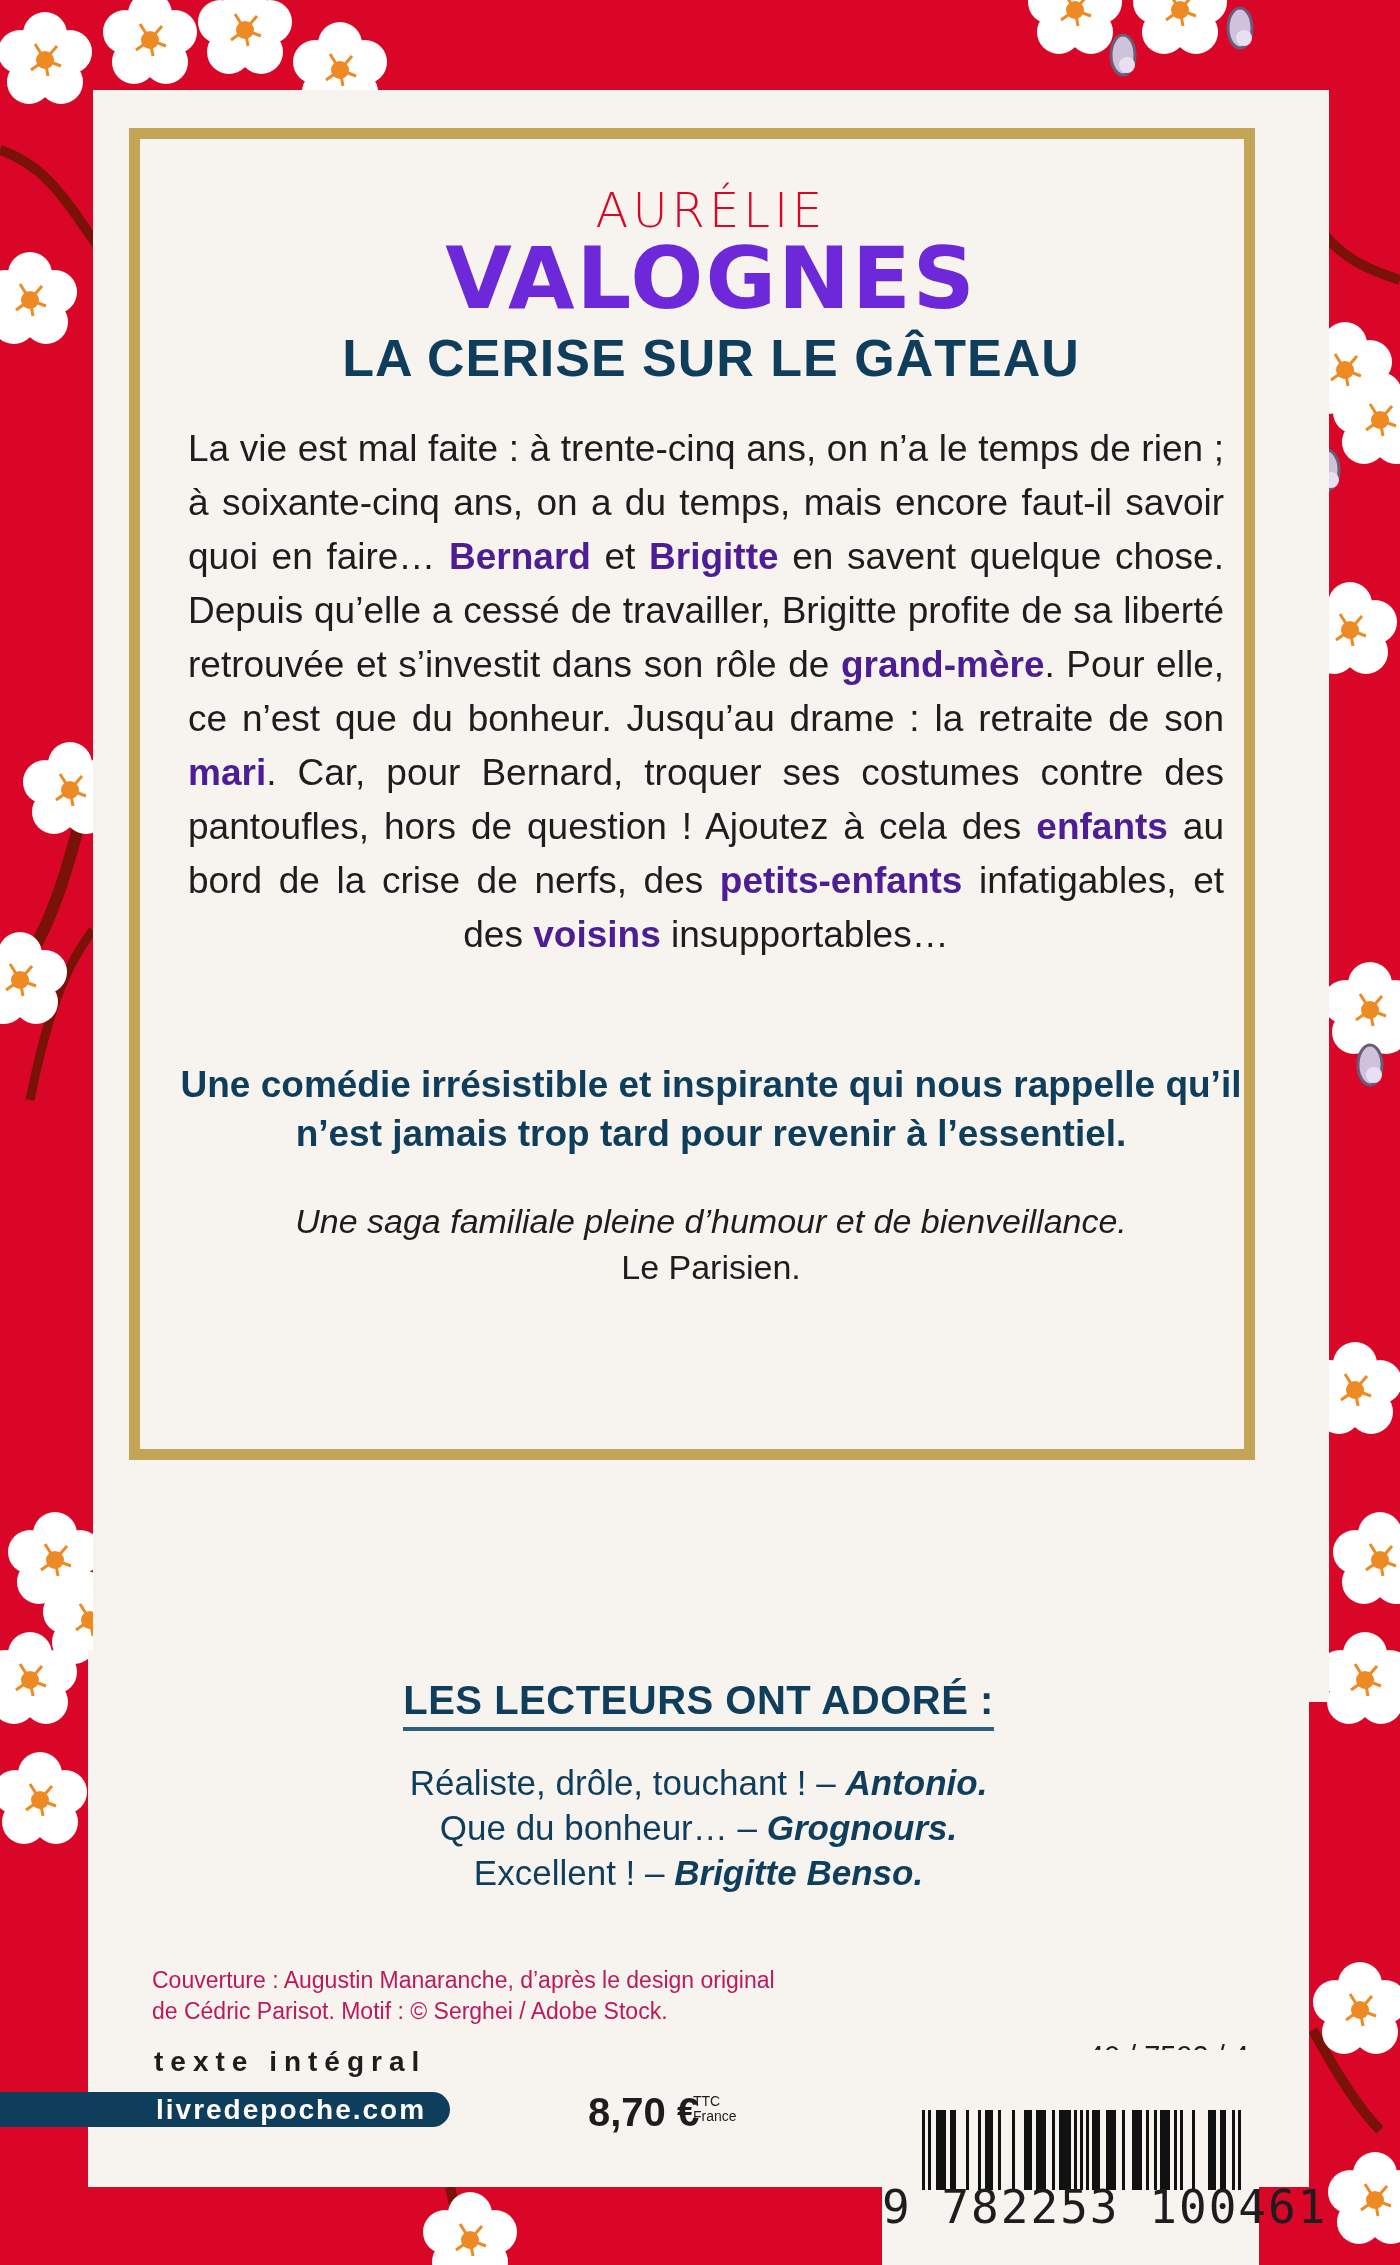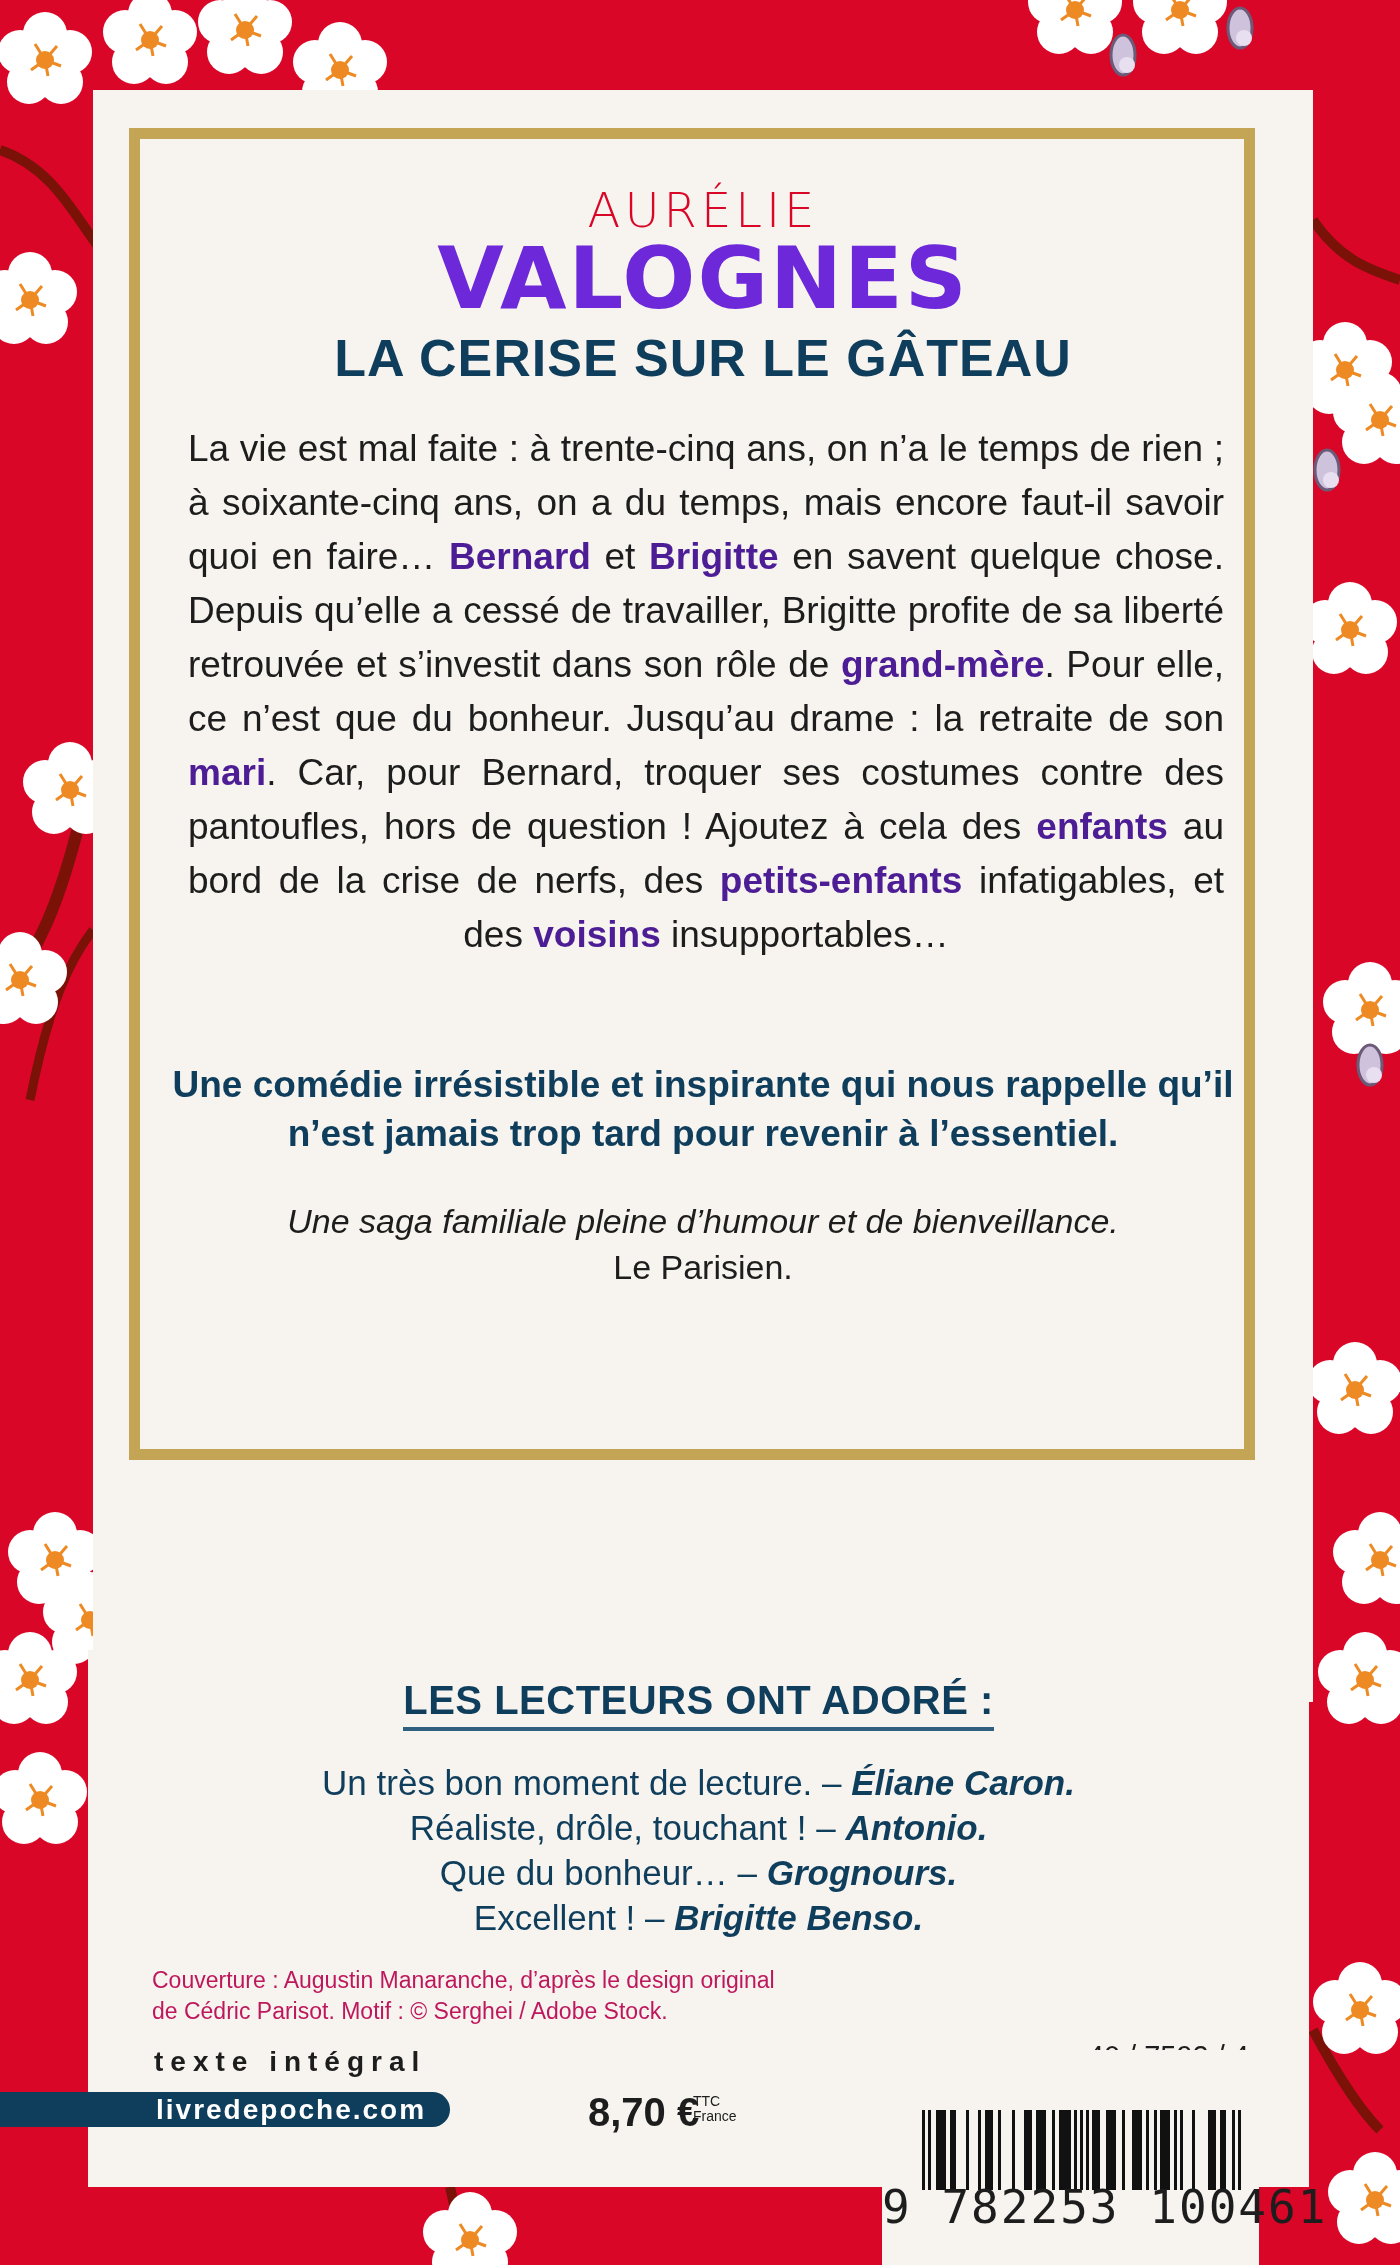--- a/index.html
+++ b/index.html
@@ -5,21 +5,21 @@
   html, body { margin:0; padding:0; }
   body {
     width:1400px; height:2265px; position:relative; overflow:hidden;
     background:#d90627;
     font-family:"Liberation Sans", sans-serif;
   }
   .bg-art { position:absolute; left:0; top:0; width:1400px; height:2265px; }
   .panel {
     position:absolute; background:#f7f3ee;
   }
-  #panel-top { left:93px; top:90px; width:1220px; height:1612px; }
+  #panel-top { left:93px; top:90px; width:1220px; height:1612px;padding-left:16px; }
   #gold-frame {
     position:absolute; left:36px; top:38px; width:1126px; height:1332px;
     border:11px solid #c4a455; box-sizing:border-box;
   }
   .author-first {
     position:absolute; left:0; right:0; top:92px; text-align:center;
     color:#d90627; font-size:48px; letter-spacing:4px; font-weight:normal;
     font-family:"DejaVu Sans", sans-serif; font-weight:200;
   }
   .author-last {
@@ -179,21 +179,20 @@
     <i>Une saga familiale pleine d’humour et de bienveillance.</i>
     <span>Le Parisien.</span>
   </div>
 </div>
 
 <div class="panel" id="panel-bottom">
   <div class="readers-heading">
     <span>LES LECTEURS ONT ADORÉ :</span>
   </div>
   <div class="reviews">
-    <div class="review"><span>Un très bon moment de lecture. – </span><span class="author">Éliane Caron.</span></div>
     <div class="review"><span>Réaliste, drôle, touchant ! – </span><span class="author">Antonio.</span></div>
     <div class="review"><span>Que du bonheur… – </span><span class="author">Grognours.</span></div>
     <div class="review"><span>Excellent ! – </span><span class="author">Brigitte Benso.</span></div>
   </div>
   <div class="credits">
     <div>Couverture : Augustin Manaranche, d’après le design original</div>
     <div>de Cédric Parisot. Motif : © Serghei / Adobe Stock.</div>
   </div>
   <div class="integral">texte intégral</div>
   <div class="price">8,70 €</div>

